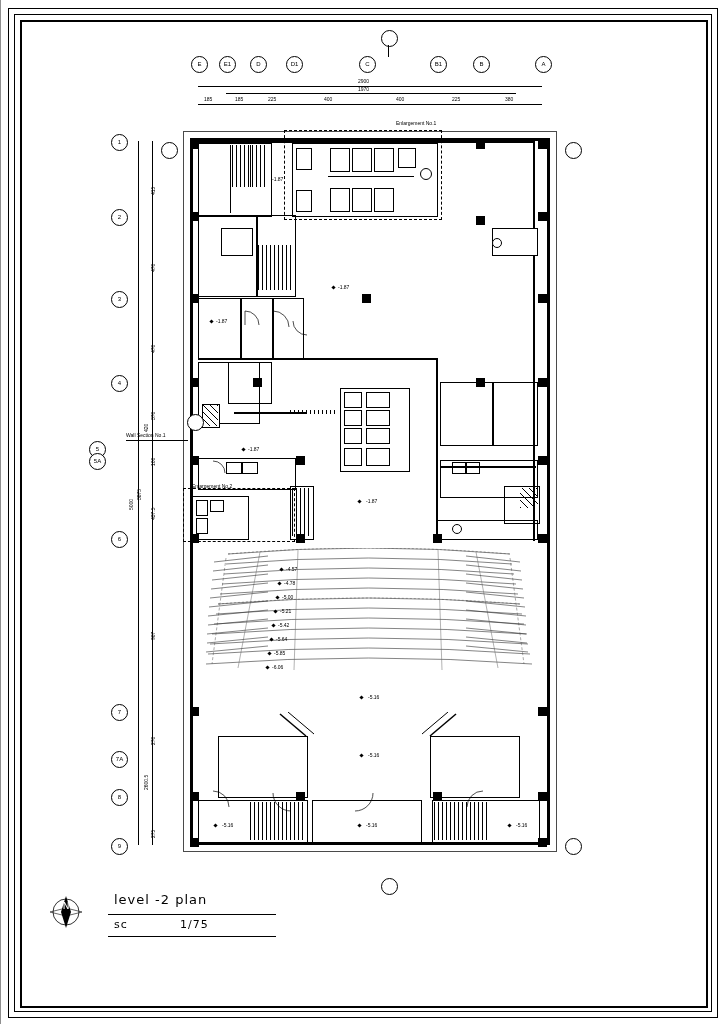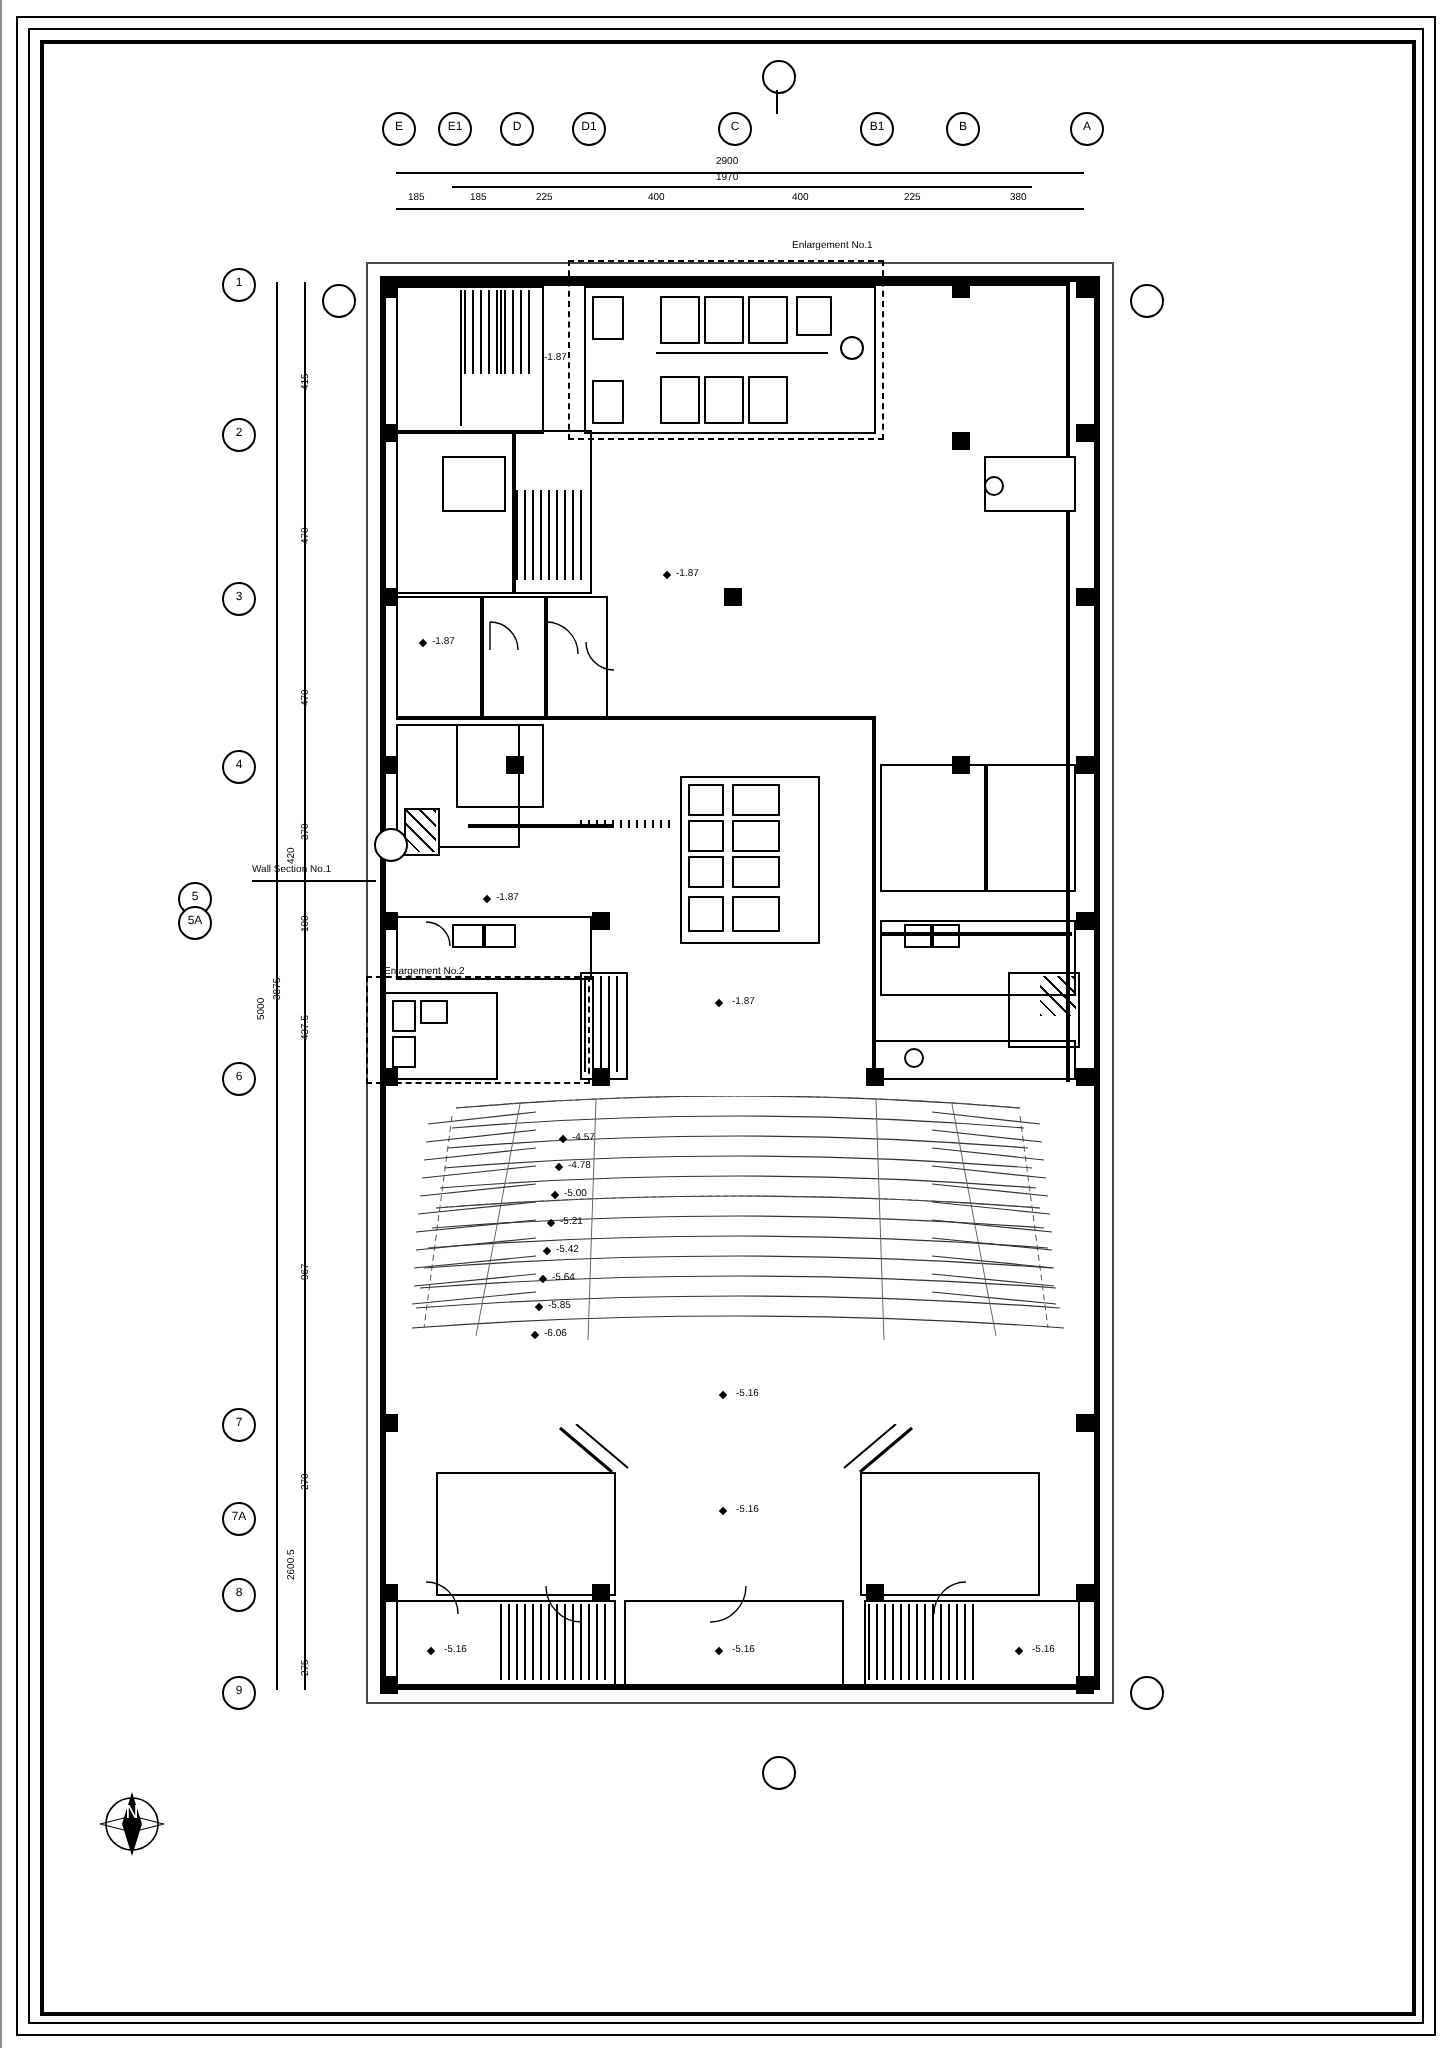--- a/index.html
+++ b/index.html
@@ -380,14 +380,21 @@
 
   <div class="compass">
     <svg width="40" height="40" viewBox="0 0 40 40">
       <circle cx="20" cy="20" r="13" fill="none" stroke="#000" stroke-width="0.8"></circle>
       <path d="M20 4 L25 20 L20 36 L15 20 Z" fill="#000"></path>
       <path d="M4 20 L20 16 L36 20 L20 24 Z" fill="none" stroke="#000" stroke-width="0.6"></path>
       <text x="20" y="17" font-size="9" fill="#fff" text-anchor="middle" font-family="DejaVu Sans, sans-serif">N</text>
     </svg>
   </div>
 
+  <div id="title">
+    <div class="t-txt" style="left:68px;top:6px;">level -2 plan</div>
+    <div class="t-line" style="left:62px;top:28px;width:168px;"></div>
+    <div class="t-sub" style="left:68px;top:32px;">sc</div>
+    <div class="t-sub" style="left:134px;top:32px;">1/75</div>
+    <div class="t-line" style="left:62px;top:50px;width:168px;"></div>
+  </div>
 
 </div>
 
 </body></html>

